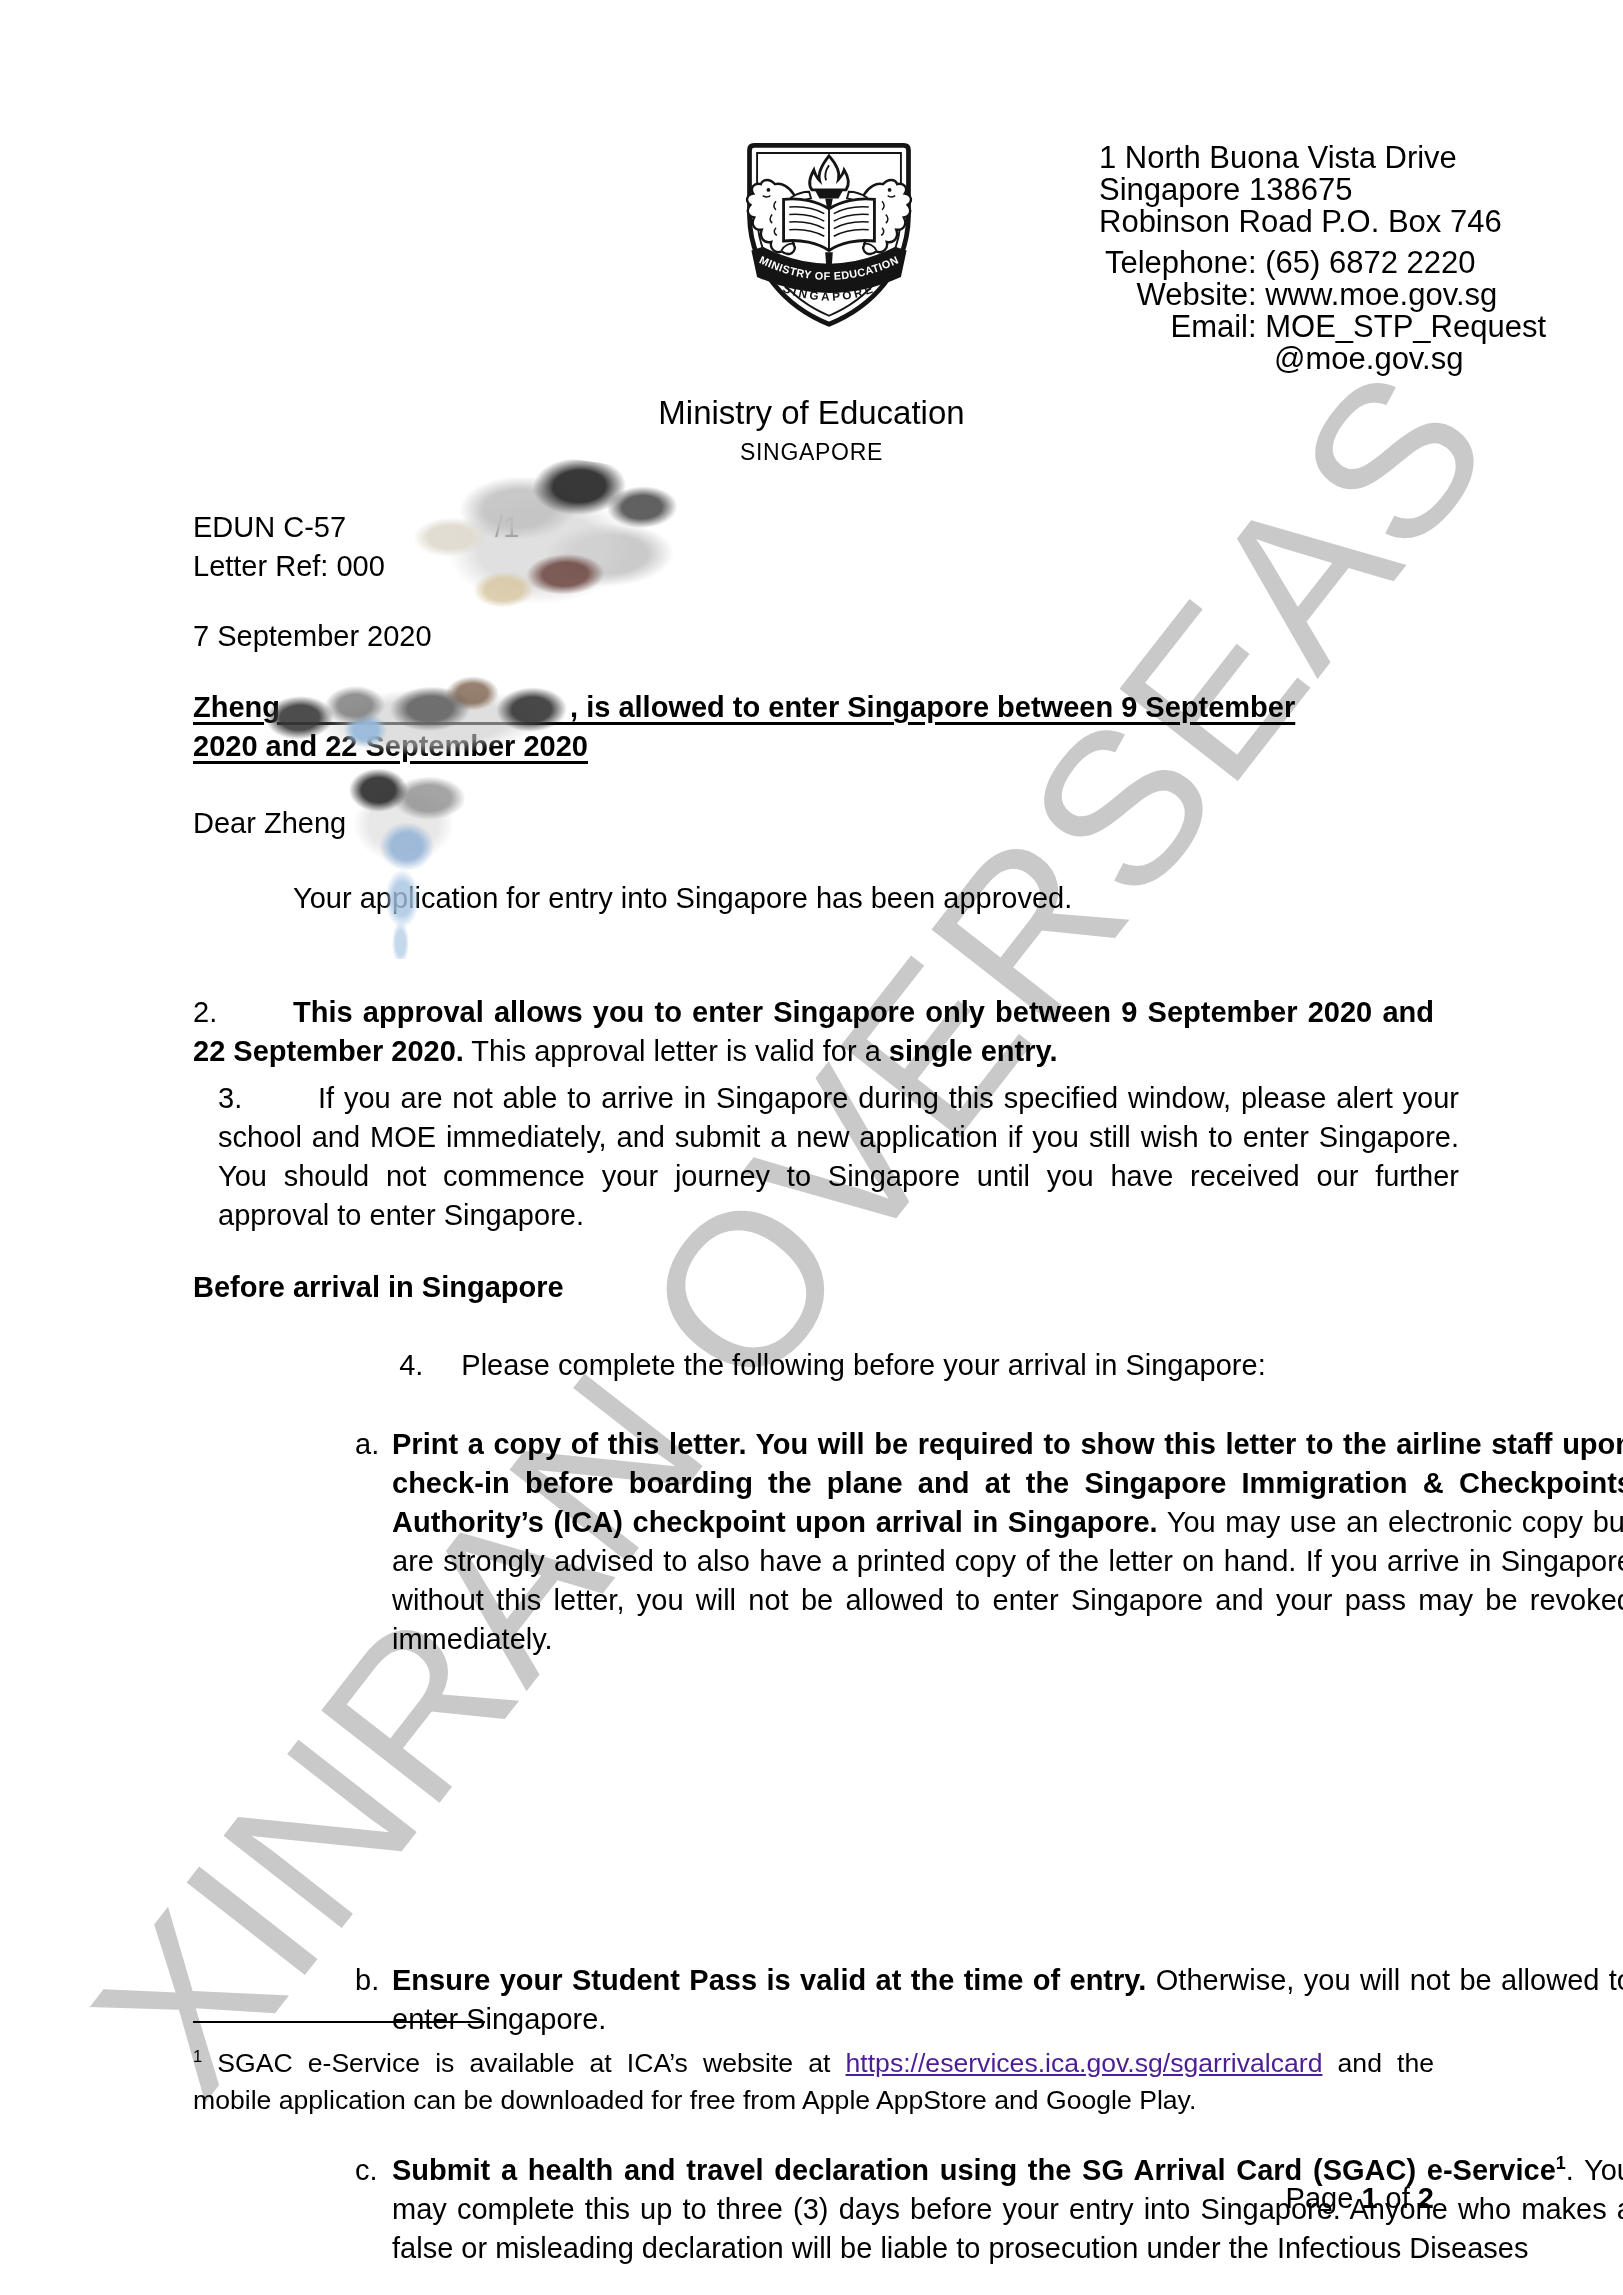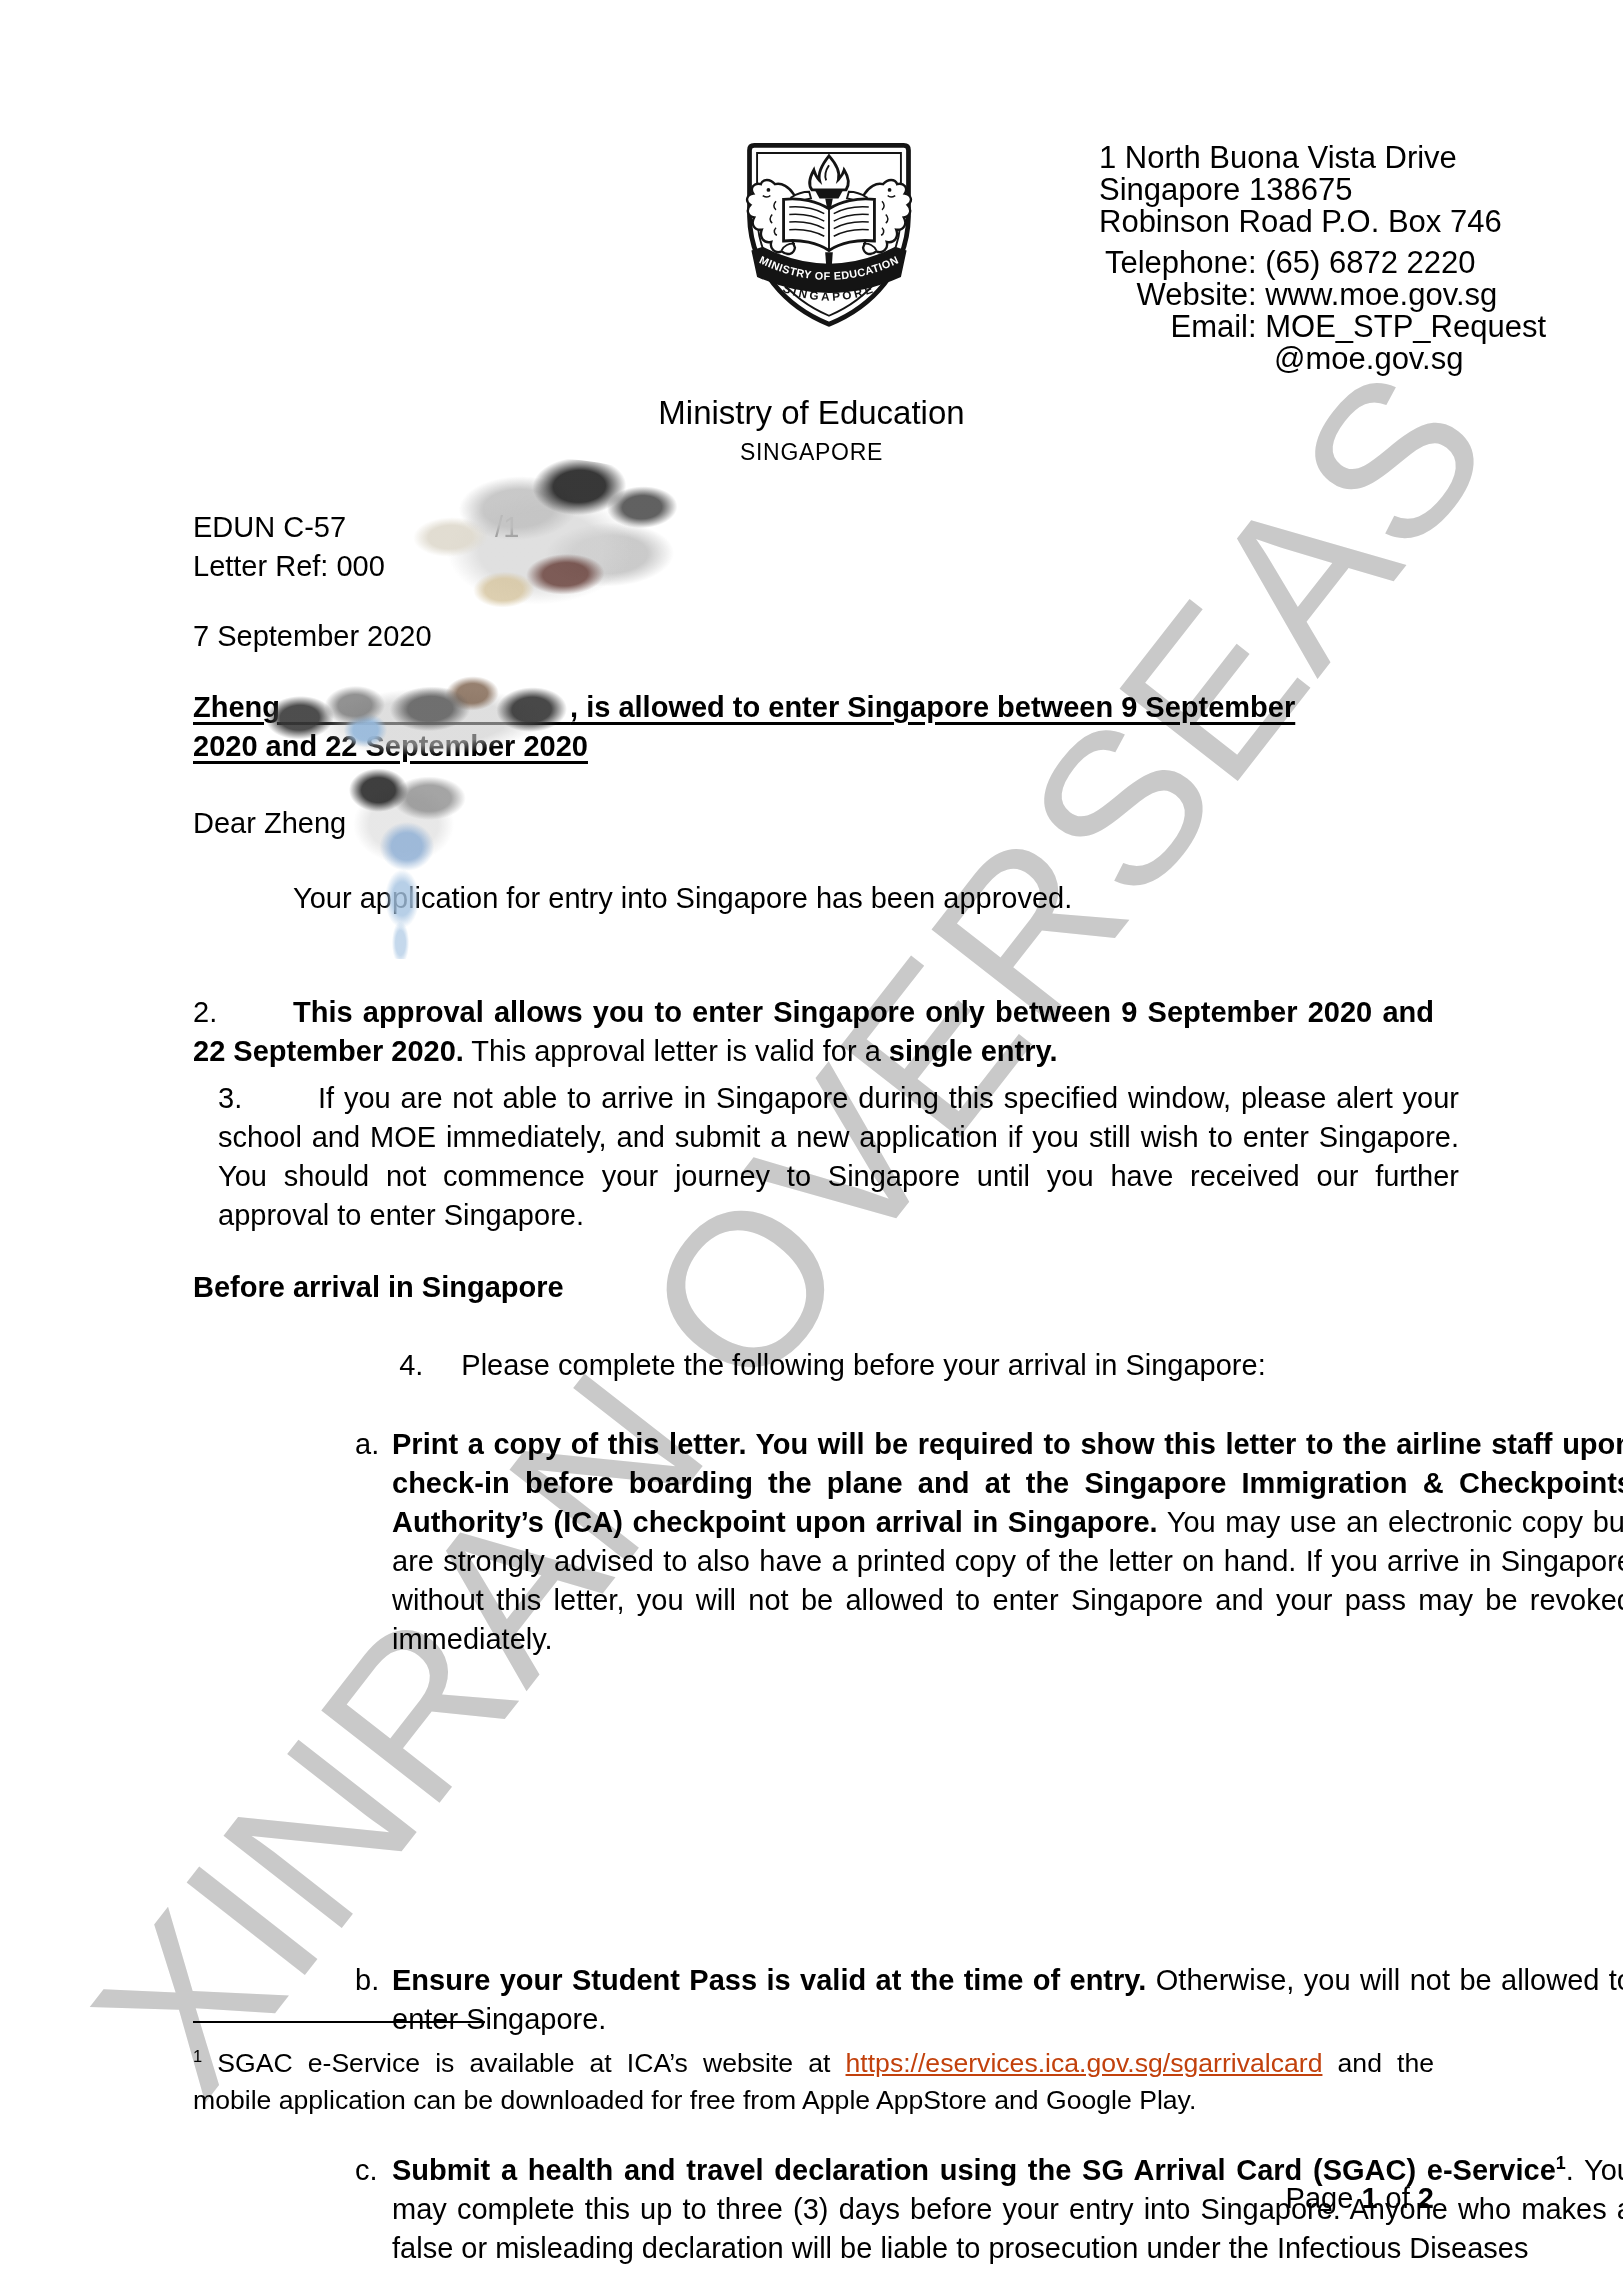--- a/index.html
+++ b/index.html
@@ -177,21 +177,21 @@
     <div class="blk" style="top:1346px;text-align:center;"><span class="pnum">4.</span><span>Please complete the following before your arrival in Singapore:</span></div>
 
     <div class="blk item just" style="top:1425px;"><span class="marker">a.</span><span class="bold">Print a copy of this letter. You will be required to show this letter to the airline staff upon check-in before boarding the plane and at the Singapore Immigration &amp; Checkpoints Authority’s (ICA) checkpoint upon arrival in Singapore.</span><span> You may use an electronic copy but are strongly advised to also have a printed copy of the letter on hand. If you arrive in Singapore without this letter, you will not be allowed to enter Singapore and your pass may be revoked immediately.</span></div>
 
     <div class="blk item just" style="top:1727px;"><span class="marker">b.</span><span class="bold">Ensure your Student Pass is valid at the time of entry.</span><span> Otherwise, you will not be allowed to enter Singapore.</span></div>
 
     <div class="blk item just" style="top:1839px;"><span class="marker">c.</span><span class="bold">Submit a health and travel declaration using the SG Arrival Card (SGAC) e-Service</span><sup class="bold">1</sup><span>. You may complete this up to three (3) days before your entry into Singapore. Anyone who makes a false or misleading declaration will be liable to prosecution under the Infectious Diseases</span></div>
 
     <div class="fnrule"></div>
 
-    <div class="blk footnote just" style="top:2045px;"><sup>1</sup><span> SGAC e-Service is available at ICA’s website at </span><a href="#" style="color: #c2410c;">https://eservices.ica.gov.sg/sgarrivalcard</a><span> and the mobile application can be downloaded for free from Apple AppStore and Google Play.</span></div>
+    <div class="blk footnote just" style="top:2045px;"><sup>1</sup><span> SGAC e-Service is available at ICA’s website at </span><a href="#" style="color: #4c1d95;">https://eservices.ica.gov.sg/sgarrivalcard</a><span> and the mobile application can be downloaded for free from Apple AppStore and Google Play.</span></div>
 
     <div class="pagenum"><span>Page </span><span class="bold">1</span><span> of </span><span class="bold">2</span></div>
 
   </div>
 
   <div class="scrib" id="scrib-ref"></div>
   <div class="scrib" id="scrib-subject"></div>
   <div class="scrib" id="scrib-dear"></div>
 
 </div>

